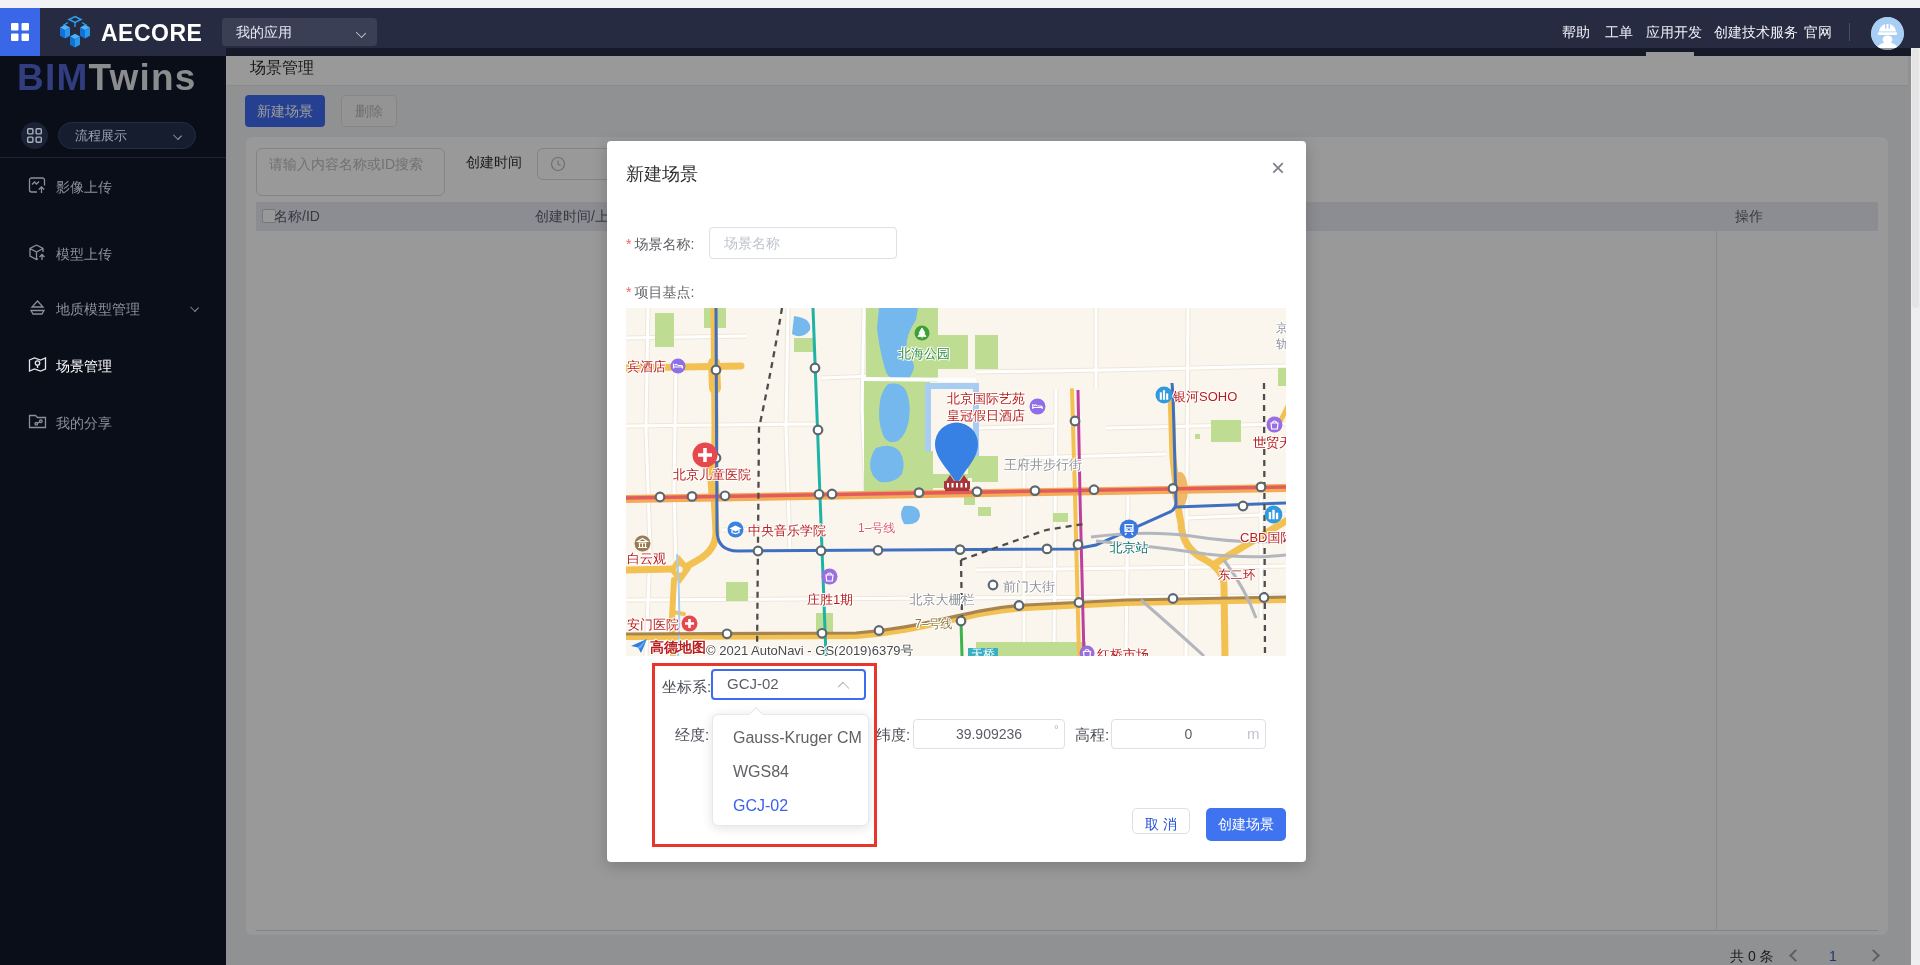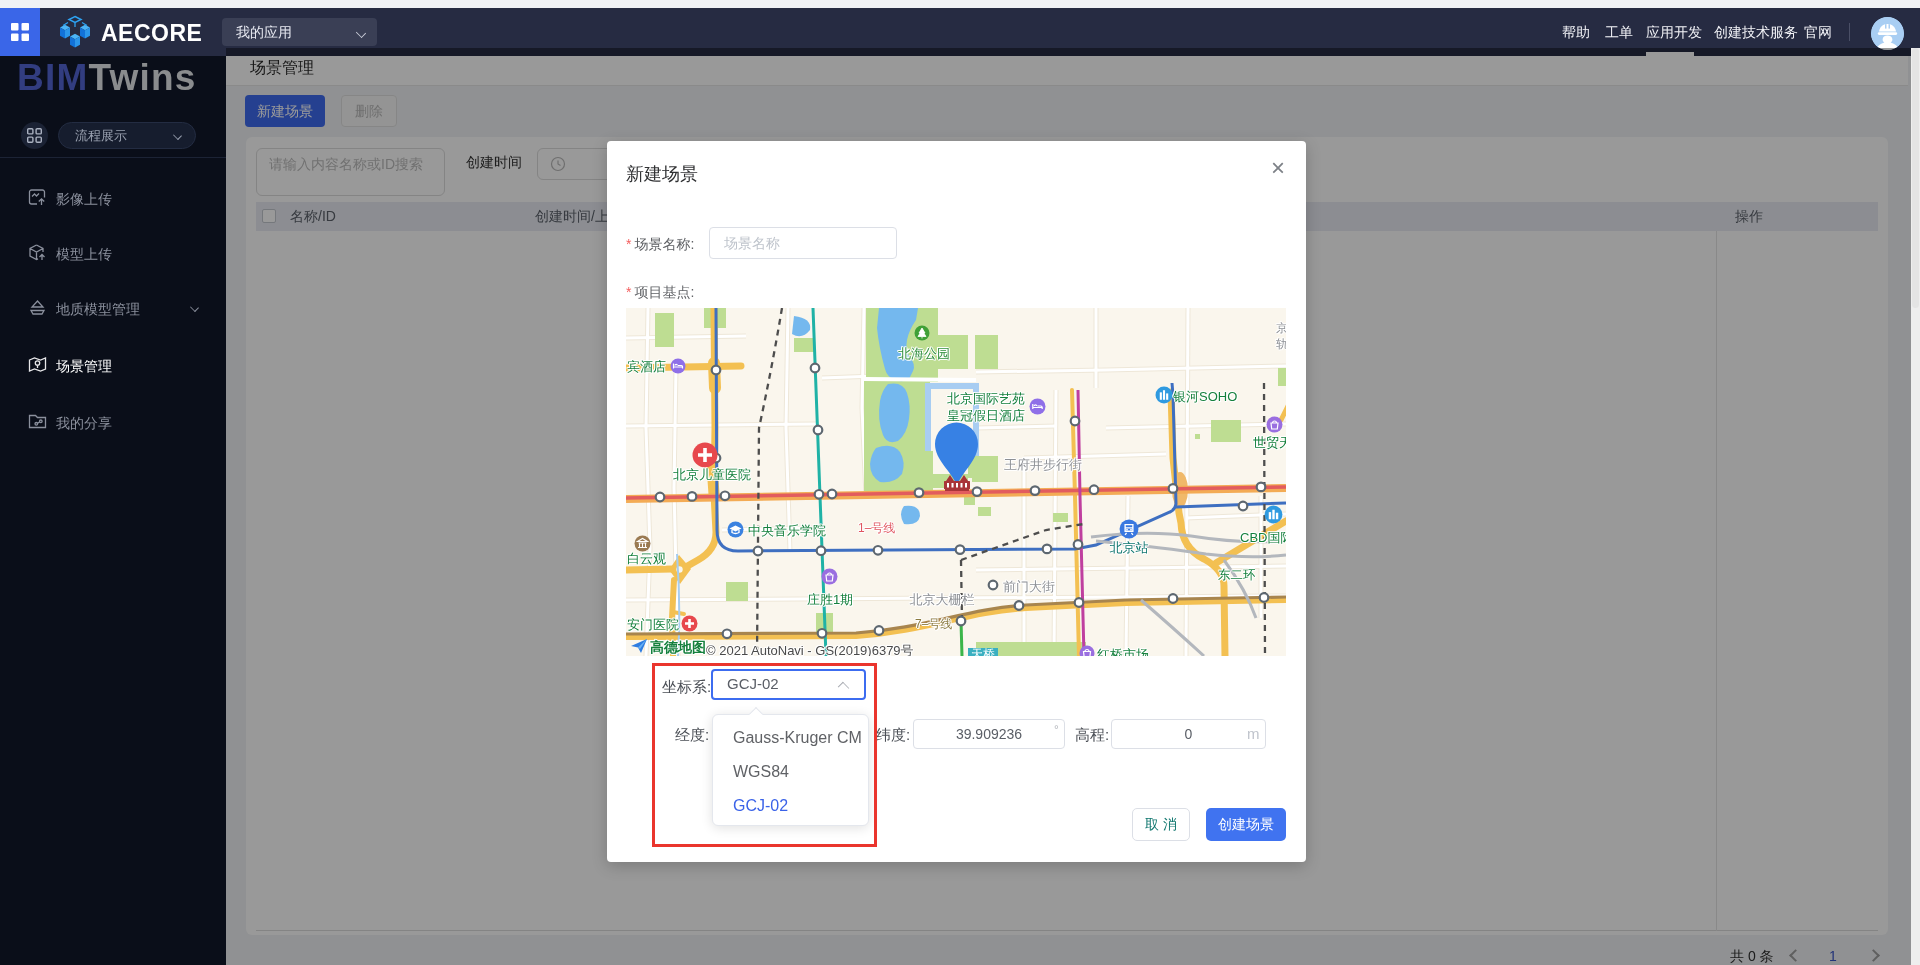--- a/index.html
+++ b/index.html
@@ -74,25 +74,25 @@
 .numinp { position:absolute; top:578px; height:30px; border:1px solid #dcdfe6; border-radius:4px; background:#fff; font-size:14px; color:#5a5e66; text-align:center; }
 .unit { position:absolute; color:#b4b7bd; }
 
 #dropdown { position:absolute; left:105px; top:573px; width:157px; height:112px; background:#fff; border:1px solid #e4e7ed; border-radius:4px; box-shadow:0 2px 12px rgba(0,0,0,.12); border-radius:6px; z-index:8; }
 #dropdown .arrow { position:absolute; left:38px; top:-6px; width:10px; height:10px; background:#fff; border-left:1px solid #e4e7ed; border-top:1px solid #e4e7ed; transform:rotate(45deg); }
 #dropdown .it { position:absolute; left:0; width:155px; height:34px; line-height:34px; padding-left:20px; font-size:16px; color:#606266; }
 #dropdown .it.sel { color:#3a62e8; }
 
 #redrect { position:absolute; left:45px; top:522px; width:225px; height:184px; border:3px solid #ea352d; z-index:9; }
 
-#btn-cancel { position:absolute; left:525px; top:667px; width:58px; height:33px; border:1px solid #dcdfe6; border-radius:5px; background:#fff; color:#0f766e; font-size:14px; text-align:center; line-height:31px; }
+#btn-cancel { position:absolute; left:525px; top:667px; width:58px; height:26px; border:1px solid #dcdfe6; border-radius:5px; background:#fff; color:#1d4ed8; font-size:14px; text-align:center; line-height:31px; }
 #btn-ok { position:absolute; left:599px; top:667px; width:80px; height:33px; border-radius:5px; background:#4073f0; color:#fff; font-size:14px; text-align:center; line-height:33px; }
 
 
-.ml { position:absolute; font-size:13px; color:#15803d; white-space:nowrap; text-shadow:-1px 0 #fff,1px 0 #fff,0 -1px #fff,0 1px #fff,1px 1px #fff,-1px -1px #fff; z-index:3; }
+.ml { position:absolute; font-size:13px; color:#b91c1c; white-space:nowrap; text-shadow:-1px 0 #fff,1px 0 #fff,0 -1px #fff,0 1px #fff,1px 1px #fff,-1px -1px #fff; z-index:3; }
 .ml.gray { color:#8d9095; }
 .ml.green { color:#2f8f3c; }
 .ml.blue { color:#0f766e; }
 .ml.red { color:#e05560; font-size:12px; }
 .ml.brown { color:#8a7a40; font-size:12px; }
 .poi { position:absolute; z-index:3; }
 </style>
 </head>
 <body>
 
@@ -152,21 +152,21 @@
       <g fill="none" stroke="#aab1c0" stroke-width="1.4">
         <rect x="0.7" y="0.7" width="5.2" height="5.2" rx="1"></rect>
         <rect x="9.1" y="0.7" width="5.2" height="5.2" rx="1"></rect>
         <rect x="0.7" y="9.1" width="5.2" height="5.2" rx="1"></rect>
         <rect x="9.1" y="9.1" width="5.2" height="5.2" rx="1"></rect>
       </g>
     </svg>
   </div>
   <div id="flowsel">流程展示<div class="chev"></div></div>
   <div id="sidesep"></div>
-  <div class="menuitem" style="top:140px;">
+  <div class="menuitem" style="top:128px;">
       <span class="mi-ic"><svg width="19" height="19" viewBox="0 0 19 19" fill="none" stroke="#8b909d" stroke-width="1.3">
           <path d="M16.5 9.5 V4 a2 2 0 0 0 -2-2 H3.5 a2 2 0 0 0 -2 2 v10 a2 2 0 0 0 2 2 H9"></path>
           <path d="M4 8.5 l2.5-2.5 2 2 2.5-2.5"></path>
           <path d="M13.5 17 v-6 M10.8 13.5 l2.7-2.7 2.7 2.7"></path>
         </svg></span>
       <span class="mi-tx">影像上传</span>
     </div>
   <div class="menuitem" style="top:195px;">
       <span class="mi-ic"><svg width="19" height="19" viewBox="0 0 19 19" fill="none" stroke="#8b909d" stroke-width="1.3">
           <path d="M8.5 2 L15 5.5 V9 M8.5 2 L2 5.5 V13 L8.5 16.5 L10 15.8 M8.5 2 v0 M2 5.5 L8.5 9 L15 5.5 M8.5 16.5 V9"></path>
@@ -211,21 +211,21 @@
     <div id="srch">请输入内容名称或ID搜索</div>
     <div id="ctime">创建时间</div>
     <div id="dinput">
         <svg width="16" height="16" style="position:absolute;left:12px;top:7px;" viewBox="0 0 16 16" fill="none" stroke="#b9b9b9" stroke-width="1.2">
           <circle cx="8" cy="8" r="6.5"></circle>
           <path d="M8 4.5 V8 l2.5 1.5"></path>
         </svg>
       </div>
     <div id="thead">
       <div class="cb"></div>
-      <span style="position:absolute;left:34px;">名称/ID</span>
+      <span style="position:absolute;left:18px;">名称/ID</span>
       <span style="position:absolute;left:279px;">创建时间/上次更新时间</span>
       <span style="position:absolute;left:1479px;">操作</span>
     </div>
     <div id="cardline"></div>
     <div style="position:absolute;left:1470px;top:94px;width:1px;height:700px;background:#e4e4e4;"></div>
   </div>
   <div id="pager">
     <span style="position:absolute;left:1504px;">共 0 条</span>
     <span style="position:absolute;left:1565px;top:3px;width:9px;height:9px;border-left:2px solid #9f9f9f;border-bottom:2px solid #9f9f9f;transform:rotate(45deg);"></span>
     <span style="position:absolute;left:1603px;color:#3a57c8;">1</span>

